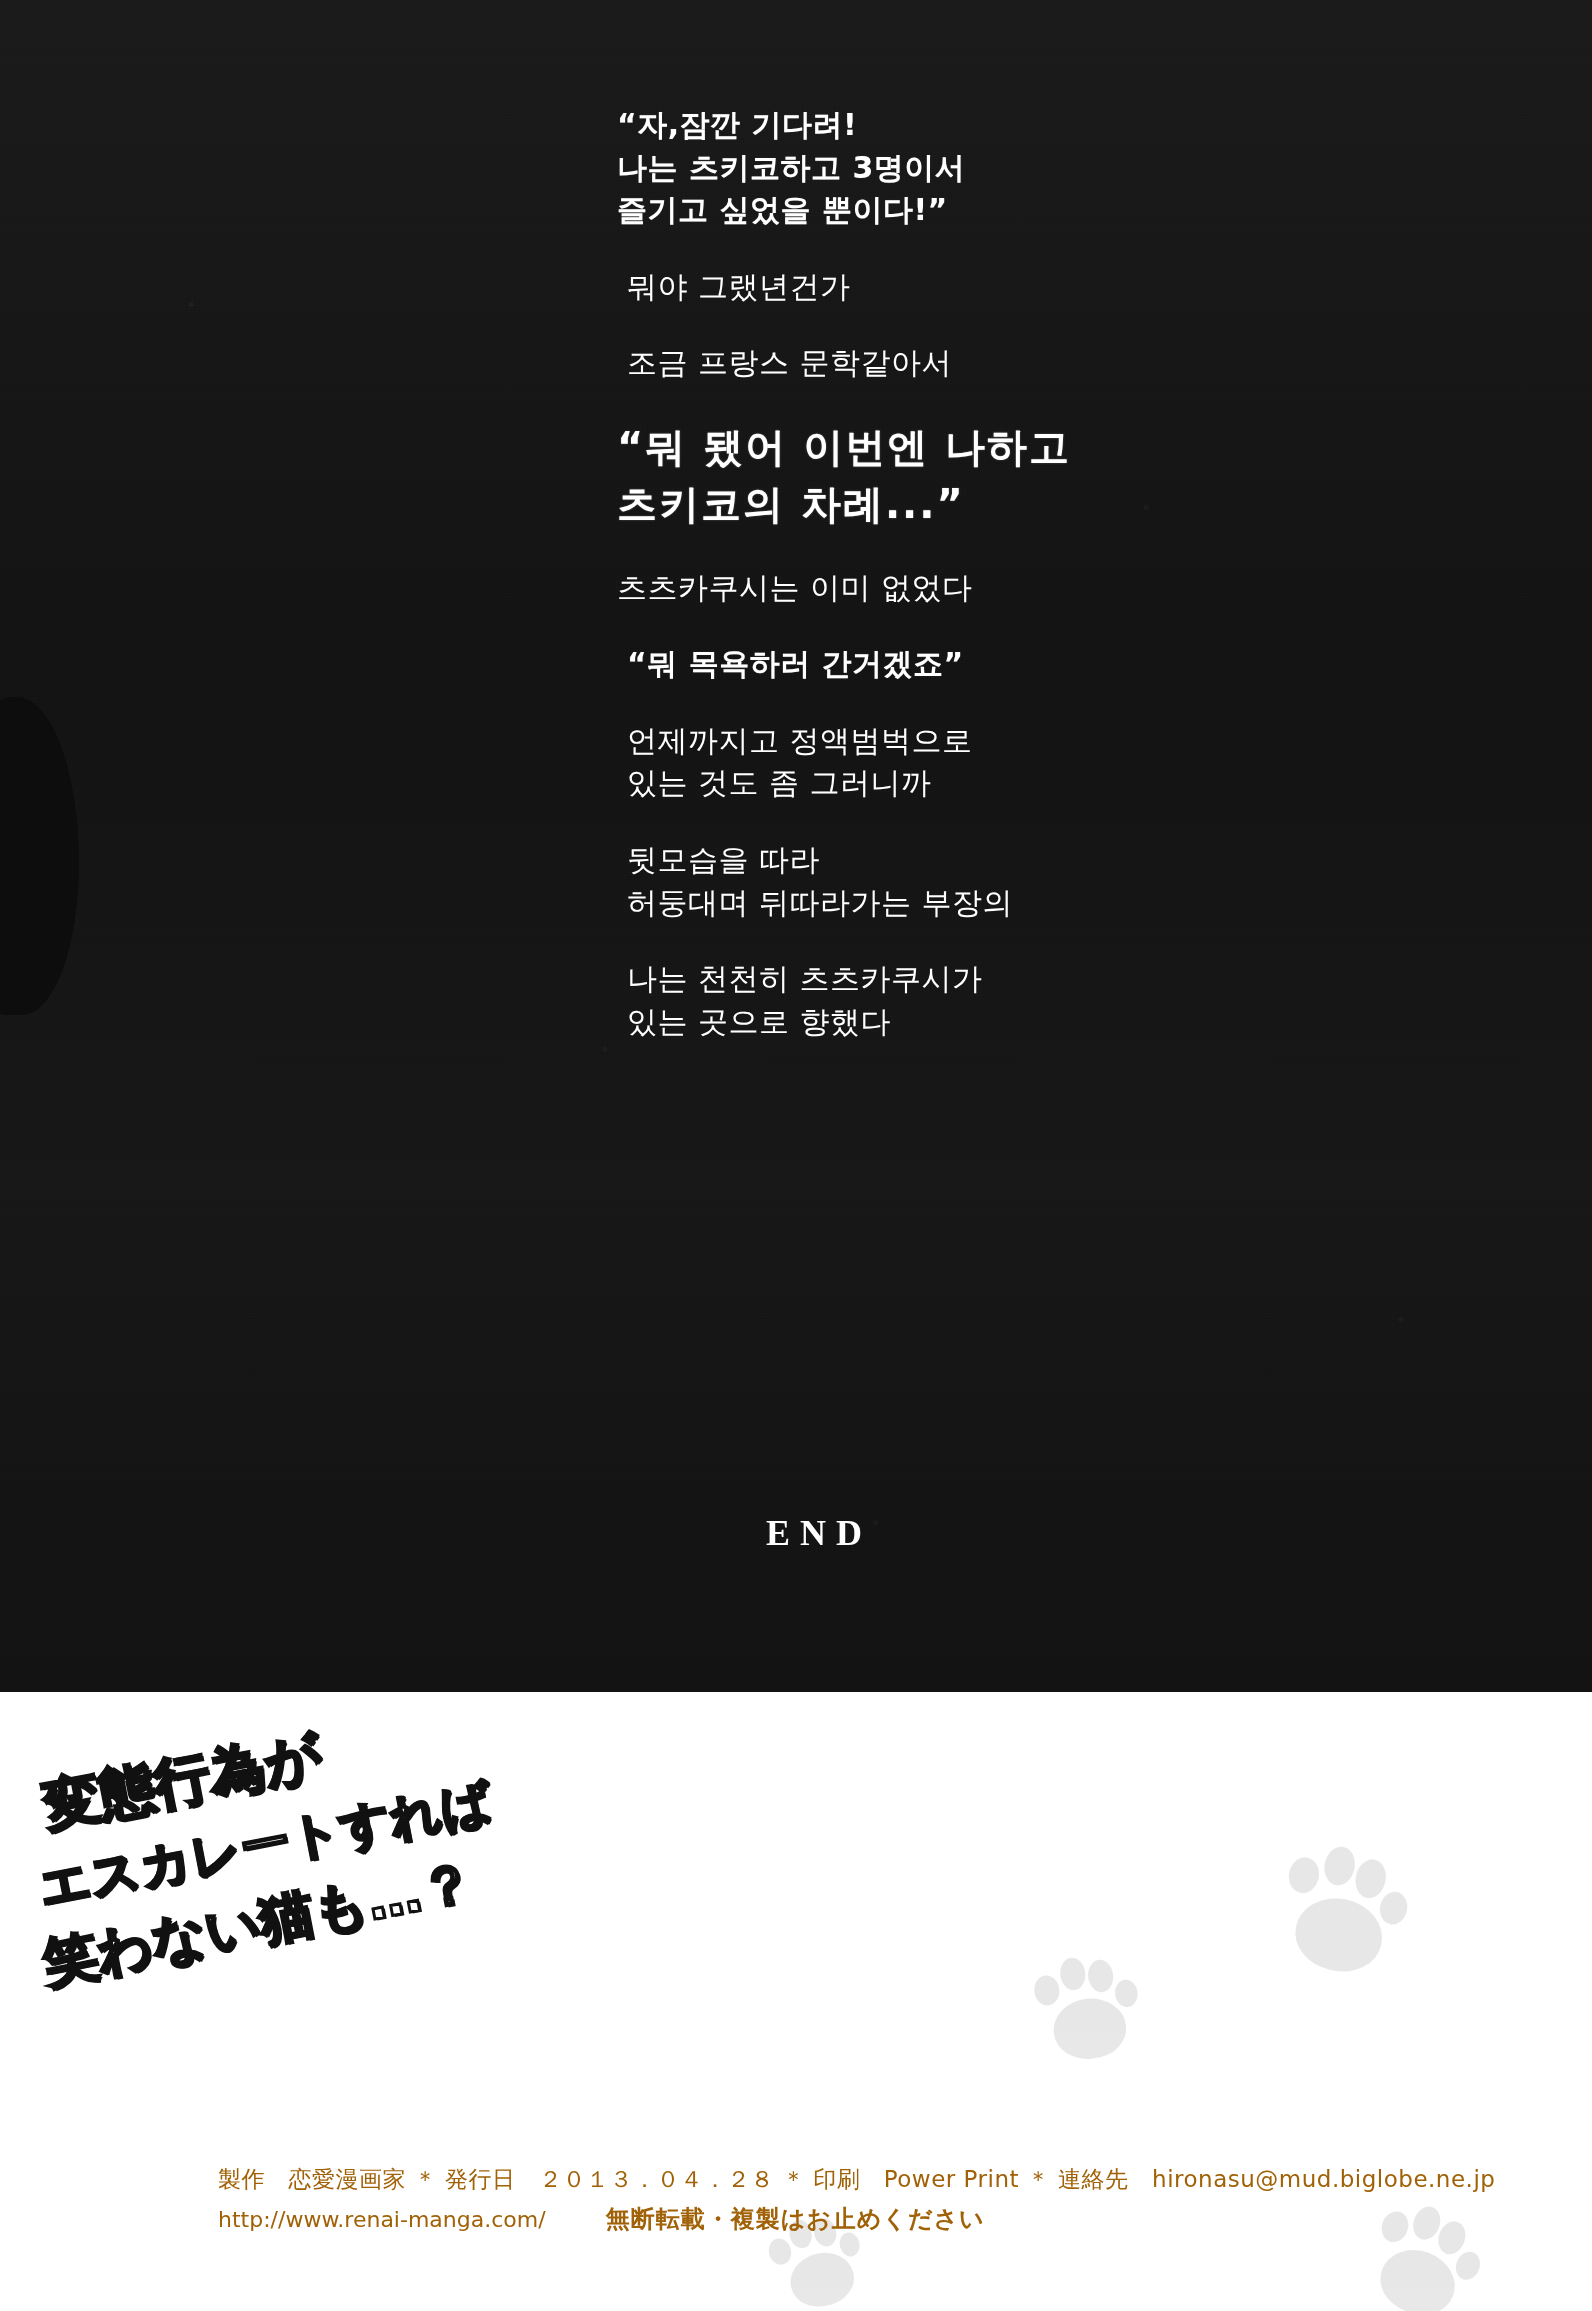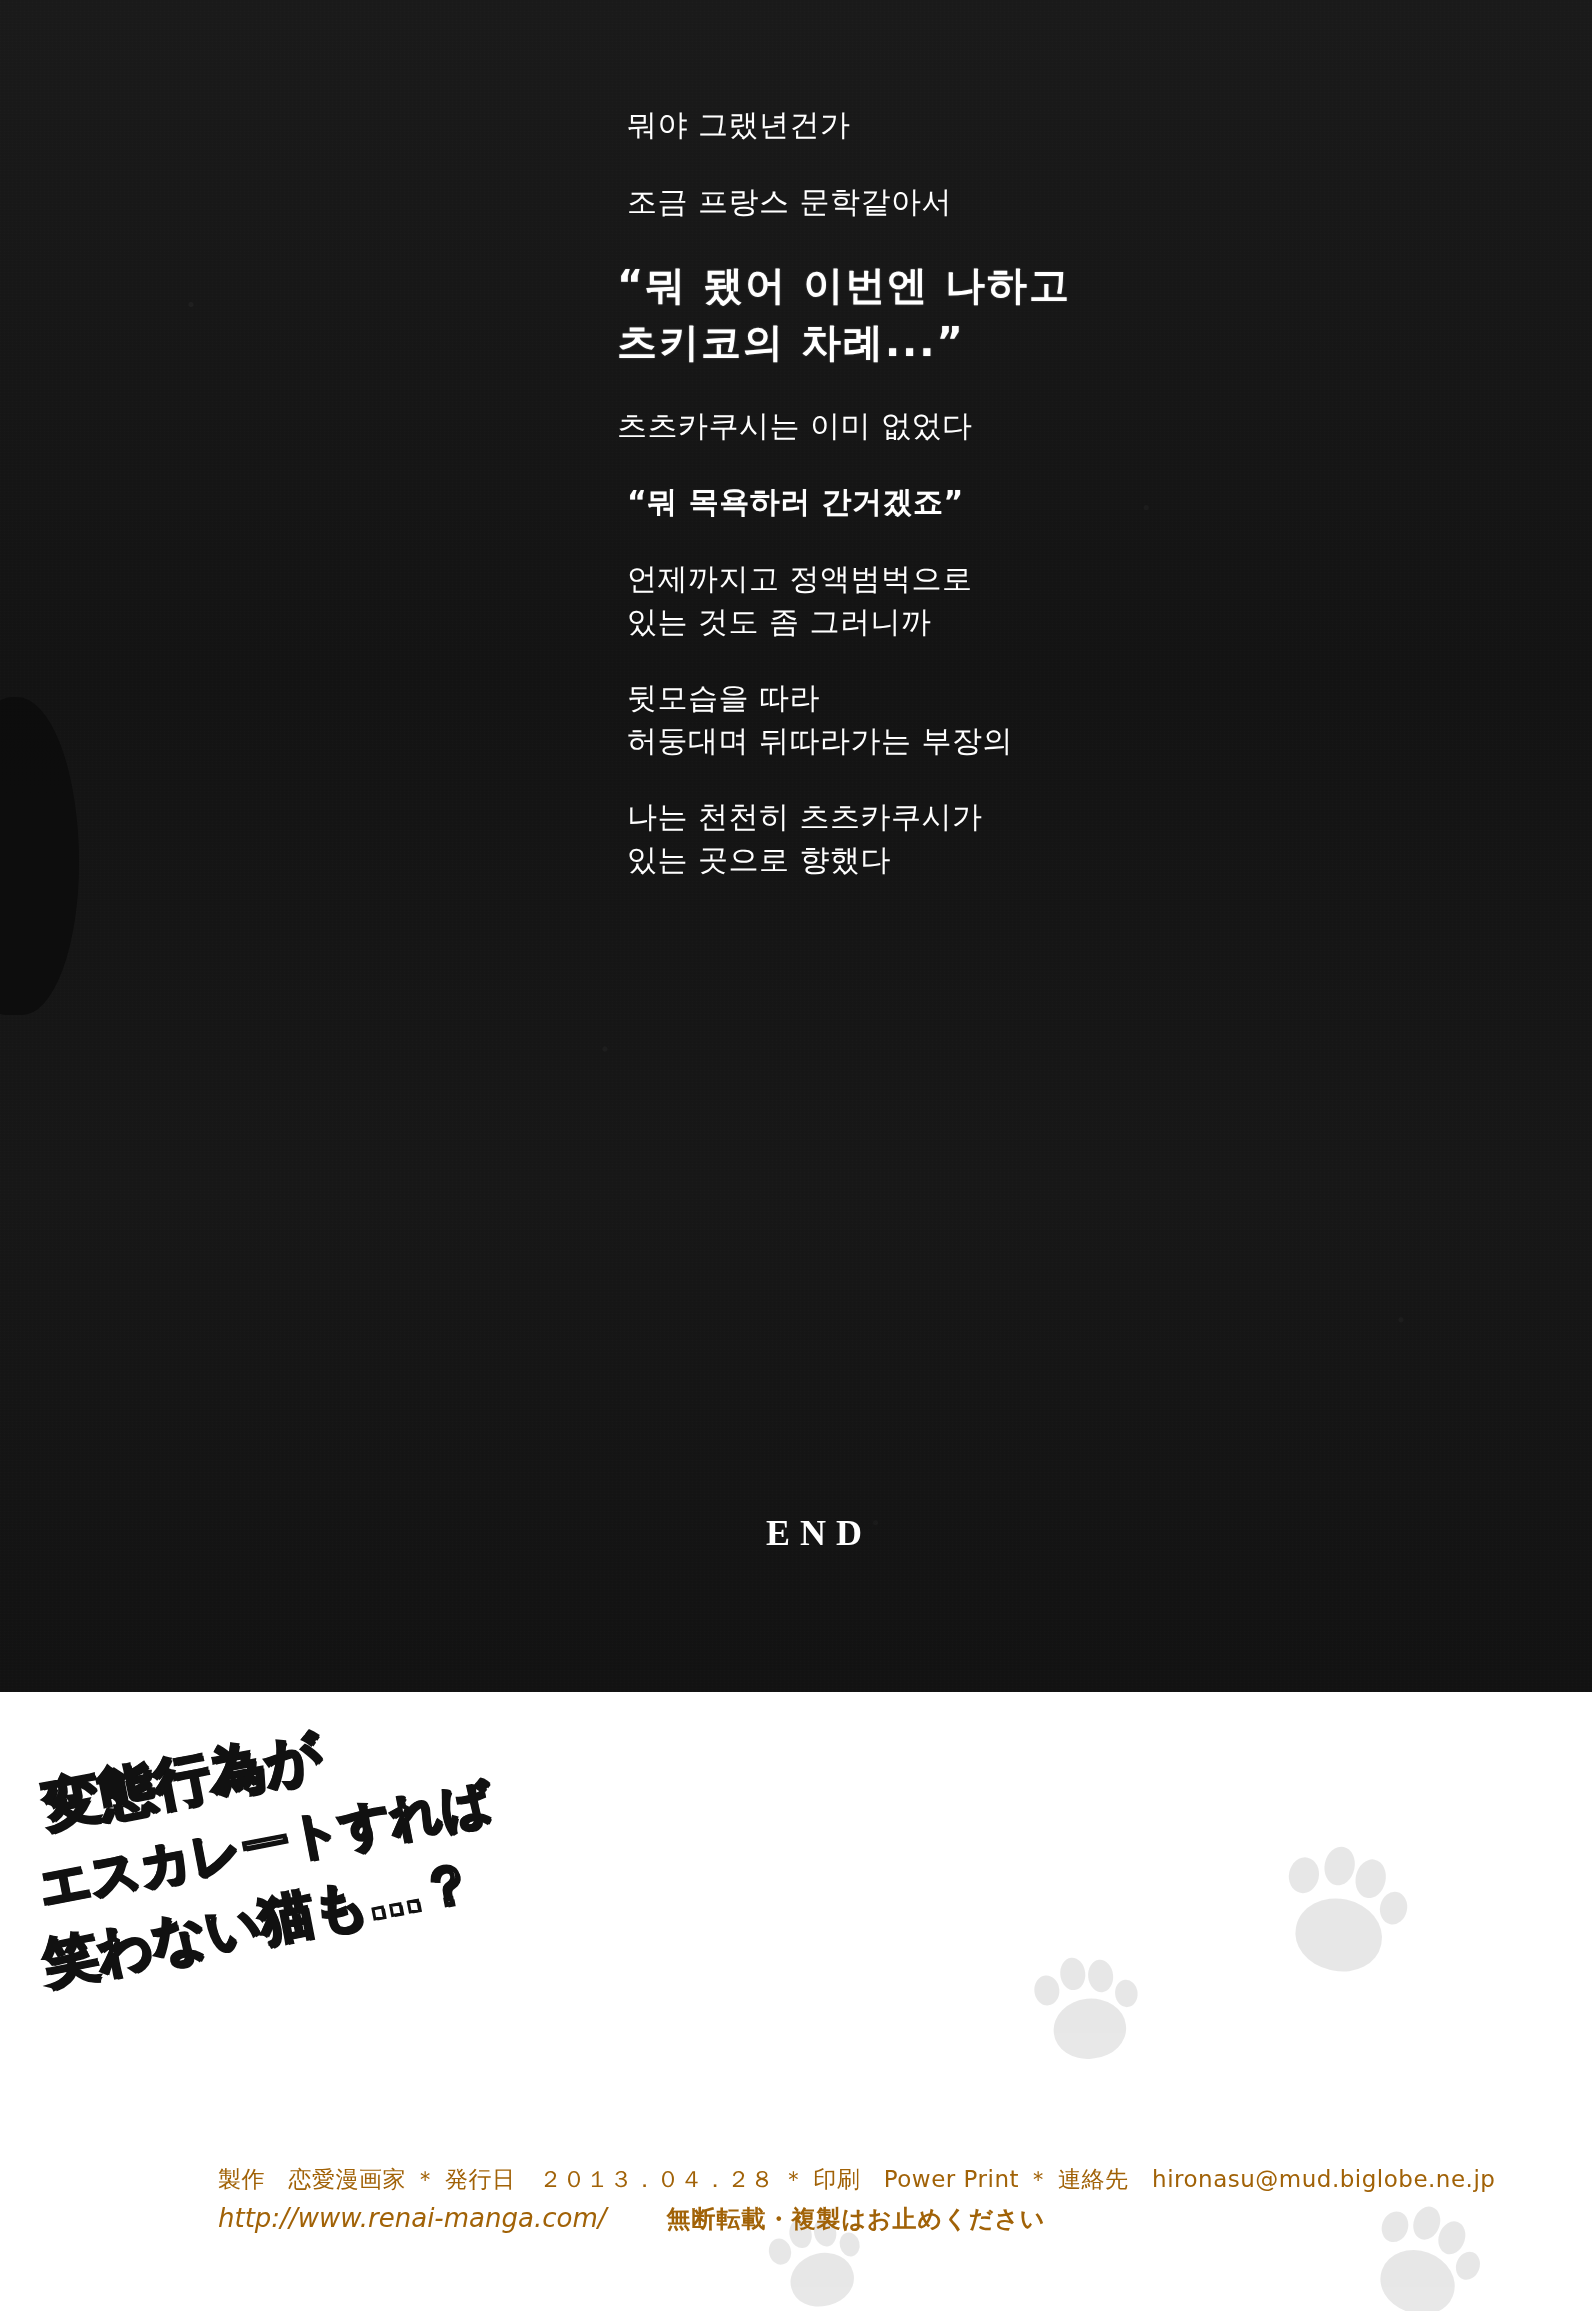--- a/index.html
+++ b/index.html
@@ -170,23 +170,22 @@
     width: 1333px;
     color: #a16207;
   }
   .imprint .imp-line {
     font-size: 23px;
     letter-spacing: 0.5px;
     margin-bottom: 8px;
     white-space: pre;
   }
   .imprint .url {
-    font-size: 26px;
+    font-size: 22px;
     font-family: "DejaVu Sans", "Liberation Sans", sans-serif;
-    font-style: italic;
   }
   .imprint .notice {
     font-size: 24px;
     font-weight: 700;
     letter-spacing: 1px;
   }
   .imp-row {
     display: flex;
     align-items: baseline;
     gap: 60px;
@@ -197,20 +196,25 @@
 
 <div class="page">
 
   <div class="dark-panel">
     <div class="grain"></div>
     <div class="edge-shape"></div>
   </div>
 
   <div class="narration">
 
+    <div class="blk sz-quote ind-3">
+      <span class="ln">“자,잠깐 기다려!</span>
+      <span class="ln">나는 츠키코하고 3명이서</span>
+      <span class="ln">즐기고 싶었을 뿐이다!”</span>
+    </div>
 
     <div class="blk sz-normal ind-2">
       <span class="ln">뭐야 그랬년건가</span>
     </div>
 
     <div class="blk sz-normal ind-2">
       <span class="ln">조금 프랑스 문학같아서</span>
     </div>
 
     <div class="blk sz-big ind-3">

